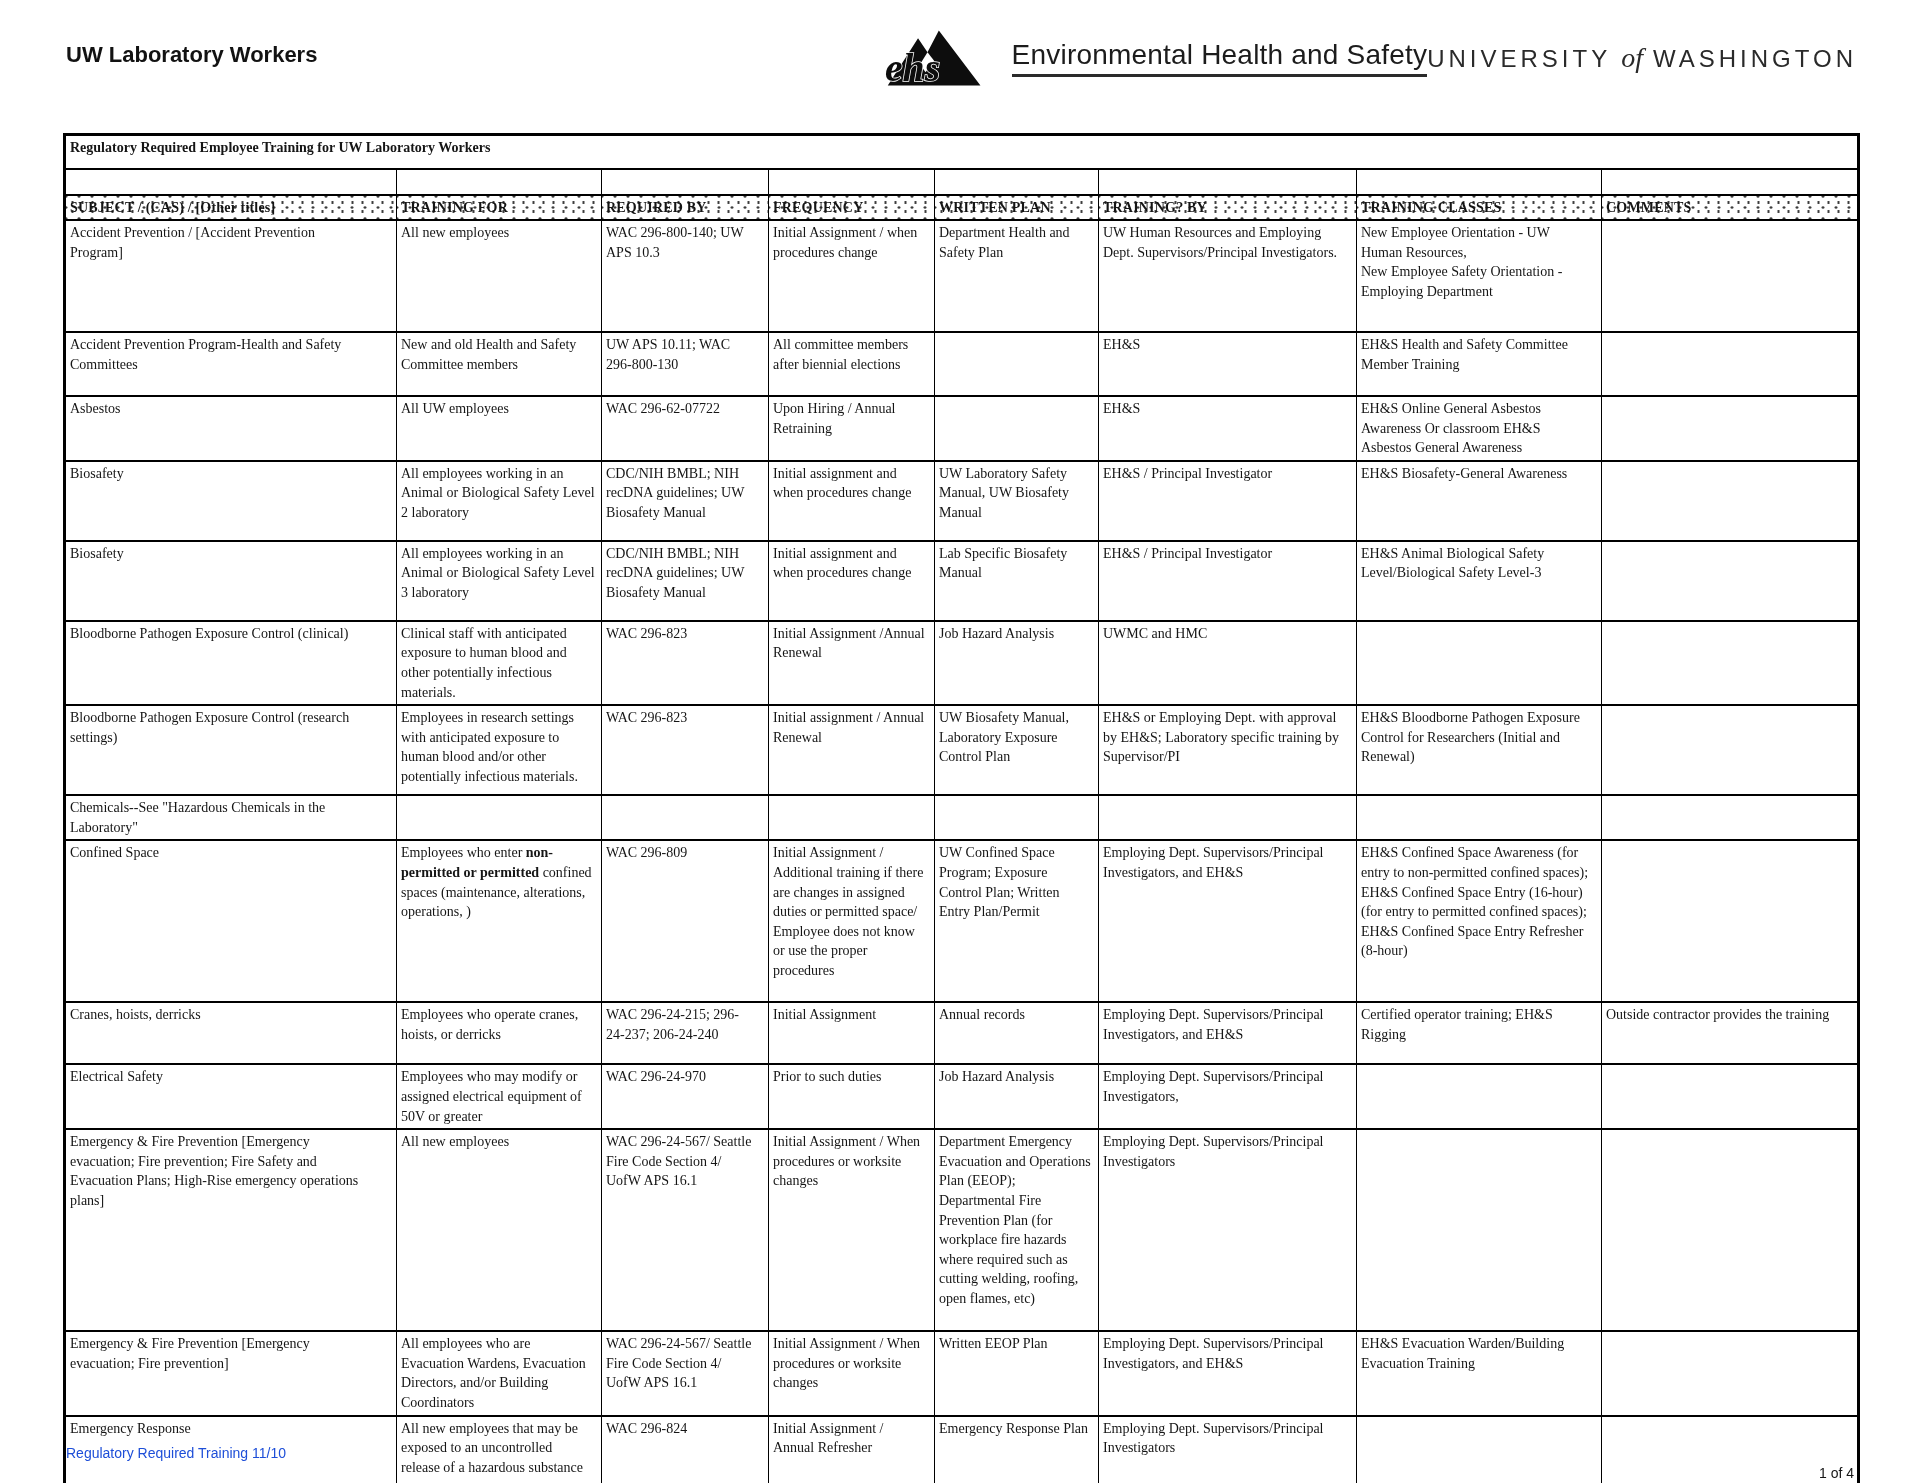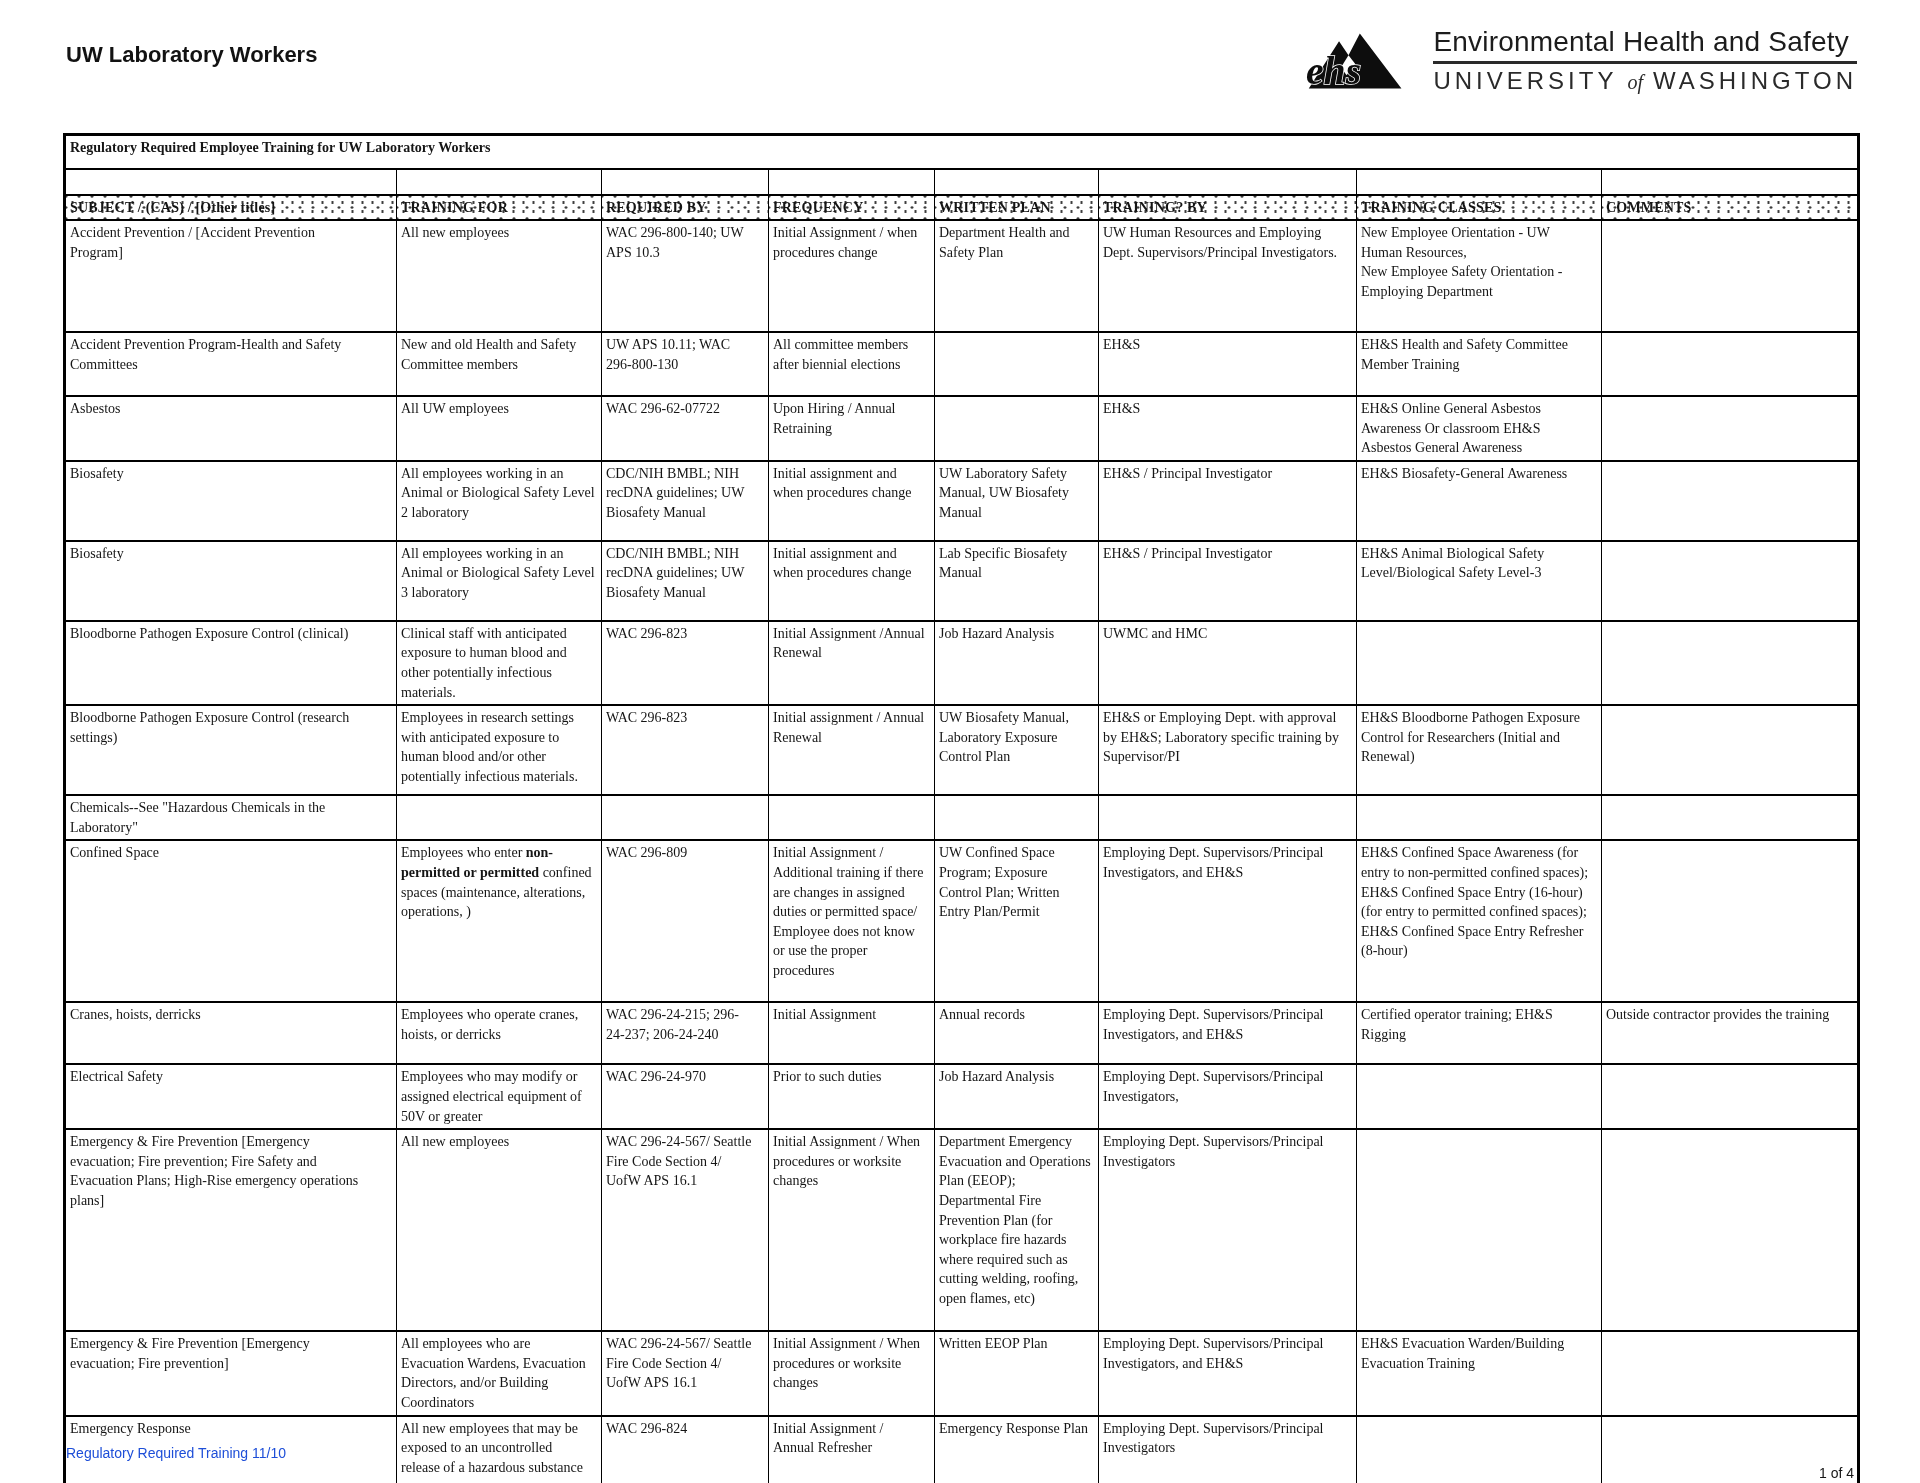--- a/index.html
+++ b/index.html
@@ -10,30 +10,30 @@
   }
   
   .doc-label{
     position:absolute;left:66px;top:42px;
     font-family:"Liberation Sans", sans-serif;font-weight:bold;font-size:22px;color:#121212;
   }
   .logo{
     position:absolute;top:26px;right:63px;display:flex;align-items:center;gap:24px;margin-left:20px;
   }
   .logo-mark{width:104px;height:64px;flex:0 0 auto;}
-  .logo-text{display:flex;flex-direction:column;}
+  .logo-text{display:flex;flex-direction:row;}
   .logo-line1{
     font-family:"Liberation Sans", sans-serif;font-size:28px;color:#1c1c1c;
     letter-spacing:0.2px;padding-bottom:3px;border-bottom:3px solid #2a2a2a;white-space:nowrap;
   }
   .logo-line2{
     font-family:"Liberation Sans", sans-serif;font-size:24px;color:#2a2a2a;
     letter-spacing:4px;margin-top:3px;white-space:nowrap;display:flex;align-items:baseline;gap:10px;
   }
-  .logo-of{font-family:"Liberation Serif", serif;font-style:italic;font-size:20px;letter-spacing:0;}
+  .logo-of{font-family:"Liberation Serif", serif;font-style:italic;font-size:28px;letter-spacing:0;}
   
   table.training{
     position:absolute;left:63px;top:133px;width:1794px;
     border-collapse:collapse;table-layout:fixed;
     border:3px solid #000;
   }
   table.training td, table.training th{
     border:1px solid #000;
     padding:2px 5px 2px 4px;
     font-size:14px;line-height:1.4;vertical-align:top;text-align:left;

